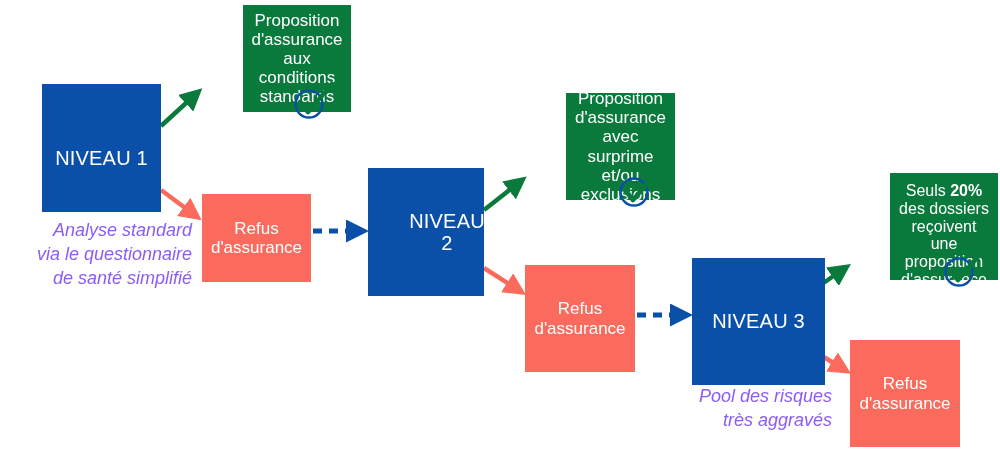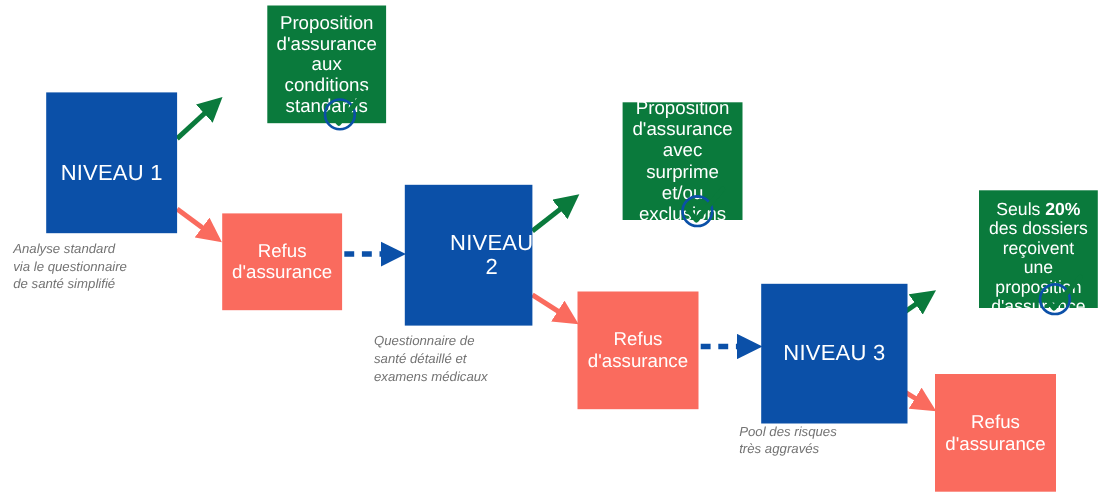--- a/index.html
+++ b/index.html
@@ -42,25 +42,25 @@
     background: #fa6b5e;
     font-size: 17px;
     padding: 4px 5px;
     justify-content: center;
   }
   .node-inner {
     width: 100%;
   }
   .caption {
     position: absolute;
-    color: #737373;
+    color: #8b5cf6;
     font-style: italic;
-    font-size: 12px;
+    font-size: 18px;
     line-height: 1.32;
-    text-align: left;
+    text-align: right;
     white-space: pre-line;
   }
   .edge-layer {
     position: absolute;
     left: 0;
     top: 0;
     width: 1000px;
     height: 456px;
     pointer-events: none;
   }
@@ -125,23 +125,20 @@
   </div>
 
   <svg class="check" style="left:290px; top:78px;" width="46" height="46" viewBox="0 0 46 46" xmlns="http://www.w3.org/2000/svg">
     <circle cx="19" cy="26" r="13.5" fill="none" stroke="#0b50a8" stroke-width="2.4"></circle>
     <path d="M10,24 L18,34 L42,6" fill="none" stroke="#0a7a3c" stroke-width="4.6" stroke-linecap="round" stroke-linejoin="round"></path>
   </svg>
 
   <div class="node node-level" style="left:368px; top:168px; width:116px; height:128px;">
     <div class="node-inner" style="white-space: pre-line; margin-left: 42px;">NIVEAU 2</div>
   </div>
-  <div class="caption" style="left: 340px; top: 303px; width: 172px; white-space: pre-line;">Questionnaire de
-santé détaillé et
-examens médicaux</div>
 
   <div class="node node-green" style="left:526px; top:93px; width:109px; height:107px;">
     <div class="node-inner" style="white-space: pre-line;">Proposition
 d'assurance
 avec
 surprime
 et/ou
 exclusions</div>
   </div>
 

